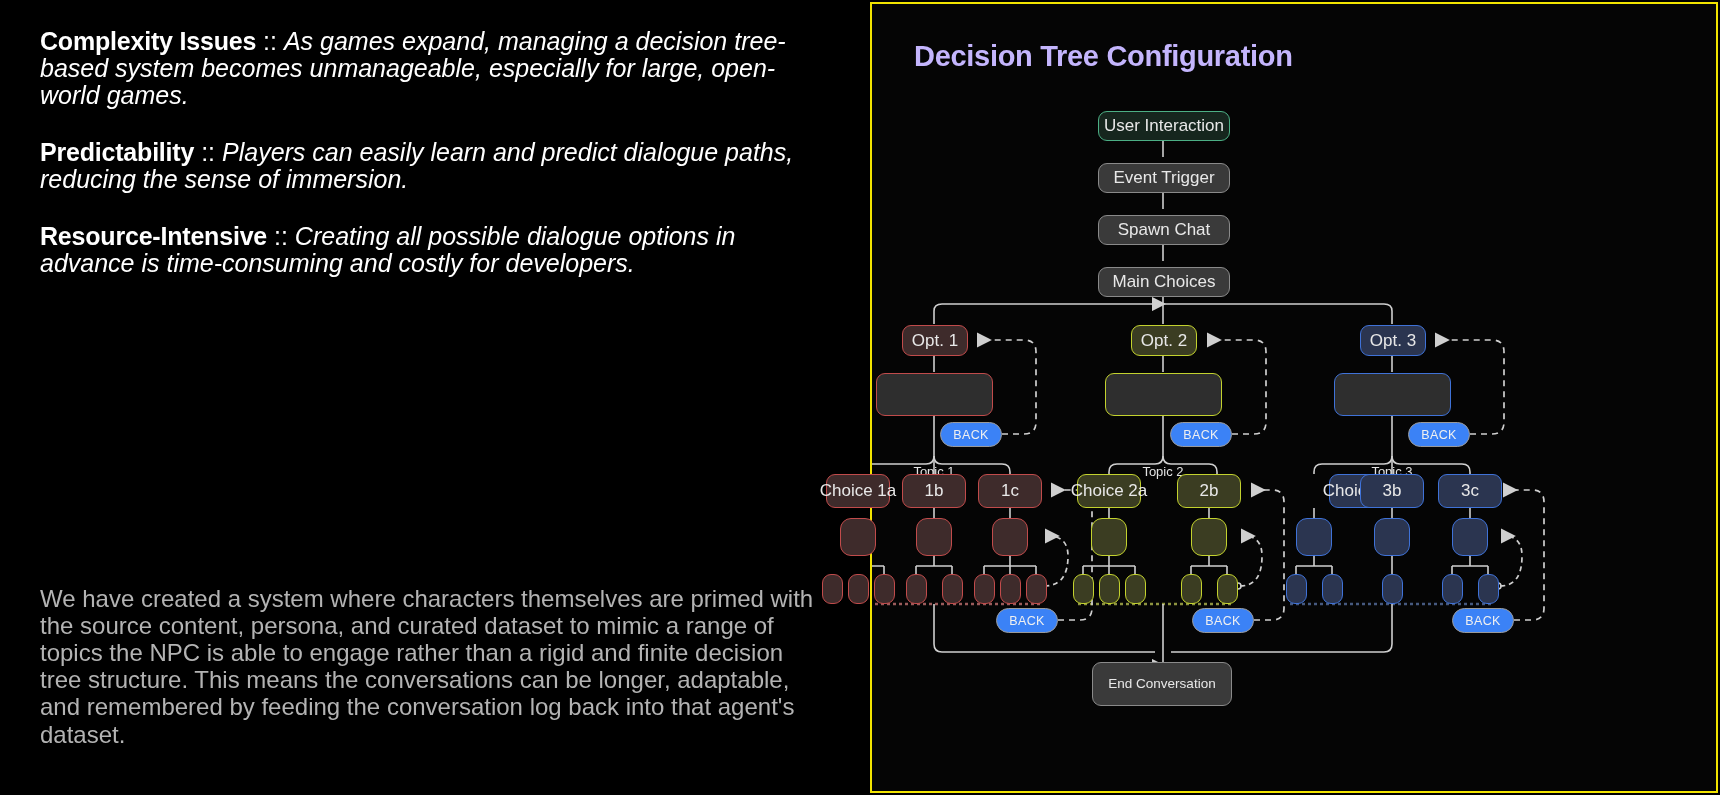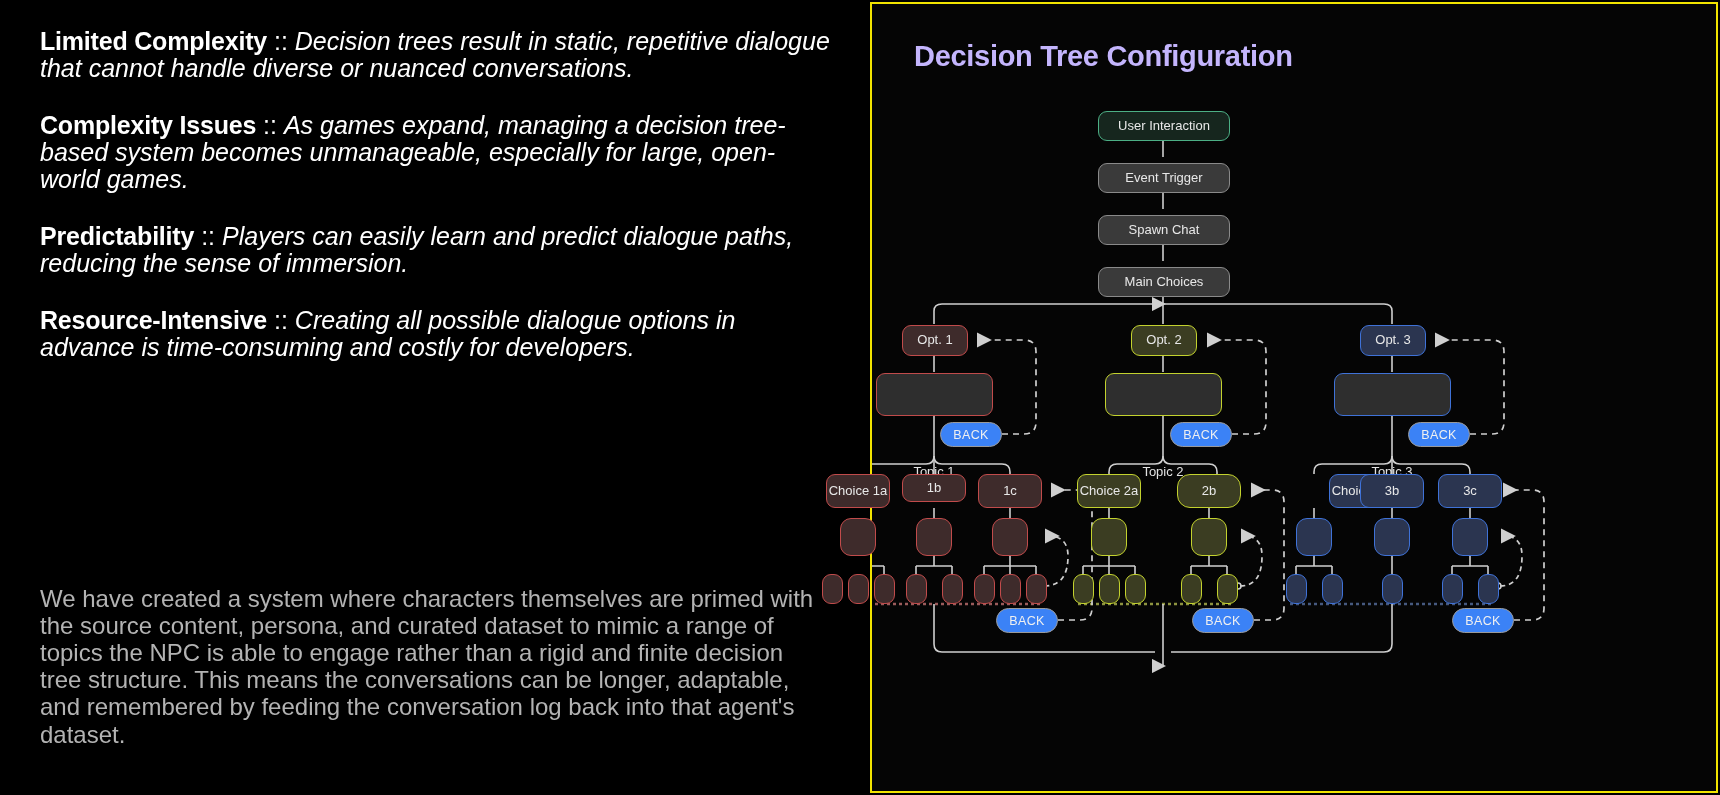--- a/index.html
+++ b/index.html
@@ -69,21 +69,21 @@
 
   
   .node {
     position: absolute;
     display: flex;
     align-items: center;
     justify-content: center;
     text-align: center;
     color: #e8e8e8;
     border-radius: 9px;
-    font-size: 13px;
+    font-size: 17px;
     line-height: 1.12;
     background: #3a3a3a;
     border: 1.5px solid #7a7a7a;
     white-space: nowrap;
   }
   .node.start { background: #16261e; border-color: #4caf85; }
   .node.plain { background: #3a3a3a; border: 1.5px solid #8a8a8a; }
   .node.back {
     background: #3b82f6; border: 1.5px solid #9a9a9a;
     border-radius: 13px; font-size: 12.5px; color: #f0f0f0;
@@ -110,23 +110,20 @@
     white-space: nowrap;
   }
 </style>
 </head>
 <body>
 
 <div id="root">
 
   <div id="left-panel">
 
-    <div class="bullet">
-      <span class="term">Limited Complexity</span><span class="sep"> :: </span><span class="desc">Decision trees result in static, repetitive dialogue that cannot handle diverse or nuanced conversations.</span>
-    </div>
 
     <div class="bullet">
       <span class="term">Complexity Issues</span><span class="sep"> :: </span><span class="desc">As games expand, managing a decision tree-based system becomes unmanageable, especially for large, open-world games.</span>
     </div>
 
     <div class="bullet">
       <span class="term">Predictability</span><span class="sep"> :: </span><span class="desc">Players can easily learn and predict dialogue paths, reducing the sense of immersion.</span>
     </div>
 
     <div class="bullet">
@@ -256,25 +253,25 @@
 
     <div class="node back" style="left:68px; top:418px; width:62px; height:25px;">BACK</div>
     <div class="node back" style="left:298px; top:418px; width:62px; height:25px;">BACK</div>
     <div class="node back" style="left:536px; top:418px; width:62px; height:25px;">BACK</div>
 
     <div class="topic-label" style="left:22px; top:460px; width:80px;">Topic 1</div>
     <div class="topic-label" style="left:251px; top:460px; width:80px;">Topic 2</div>
     <div class="topic-label" style="left:480px; top:460px; width:80px;">Topic 3</div>
 
     <div class="node red" style="left:-46px; top:470px; width:64px; height:34px;">Choice 1a</div>
-    <div class="node red" style="left:30px; top:470px; width:64px; height:28px;">1b</div>
+    <div class="node red" style="left:30px; top:470px; width:64px; height:34px;">1b</div>
     <div class="node red" style="left:106px; top:470px; width:64px; height:34px;">1c</div>
 
     <div class="node olive" style="left:205px; top:470px; width:64px; height:34px;">Choice 2a</div>
-    <div class="node olive" style="left:305px; top:470px; width:64px; height:34px;border-radius:13px;">2b</div>
+    <div class="node olive" style="left:305px; top:470px; width:64px; height:34px;">2b</div>
 
     <div class="node blue" style="left:410px; top:470px; width:64px; height:34px;margin-left:47px;">Choice 3a</div>
     <div class="node blue" style="left:488px; top:470px; width:64px; height:34px;">3b</div>
     <div class="node blue" style="left:566px; top:470px; width:64px; height:34px;">3c</div>
 
     <div class="node red small" style="left:-32px; top:514px; width:36px; height:38px;"></div>
     <div class="node red small" style="left:44px; top:514px; width:36px; height:38px;"></div>
     <div class="node red small" style="left:120px; top:514px; width:36px; height:38px;"></div>
 
     <div class="node olive small" style="left:219px; top:514px; width:36px; height:38px;"></div>
@@ -307,15 +304,16 @@
 
     <div class="node blue tiny" style="left:510px; top:570px; width:21px; height:30px;"></div>
 
     <div class="node blue tiny" style="left:570px; top:570px; width:21px; height:30px;"></div>
     <div class="node blue tiny" style="left:606px; top:570px; width:21px; height:30px;"></div>
 
     <div class="node back" style="left:124px; top:604px; width:62px; height:25px;">BACK</div>
     <div class="node back" style="left:320px; top:604px; width:62px; height:25px;">BACK</div>
     <div class="node back" style="left:580px; top:604px; width:62px; height:25px;">BACK</div>
 
+    <div class="node end" style="left:220px; top:658px; width:140px; height:44px; padding:0 10px; white-space:normal;">End Conversation</div>
 
   </div>
 </div>
 
 </body></html>

